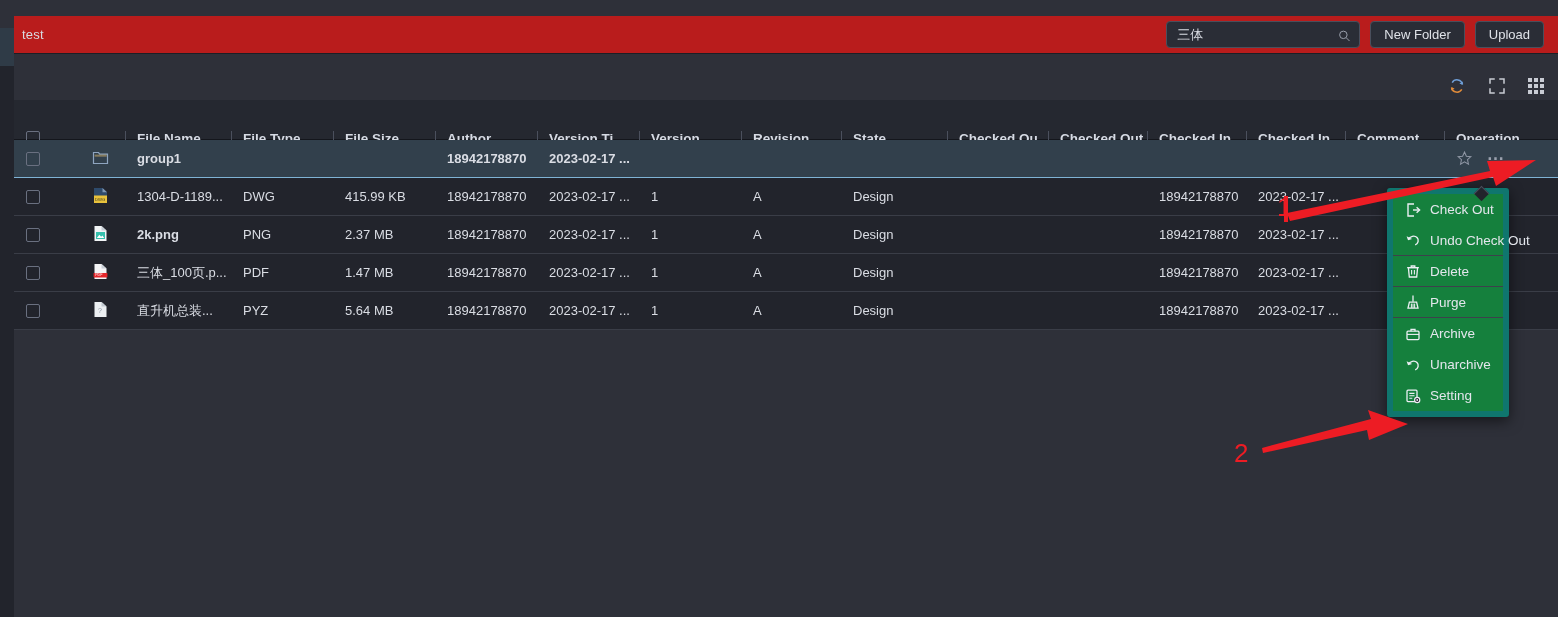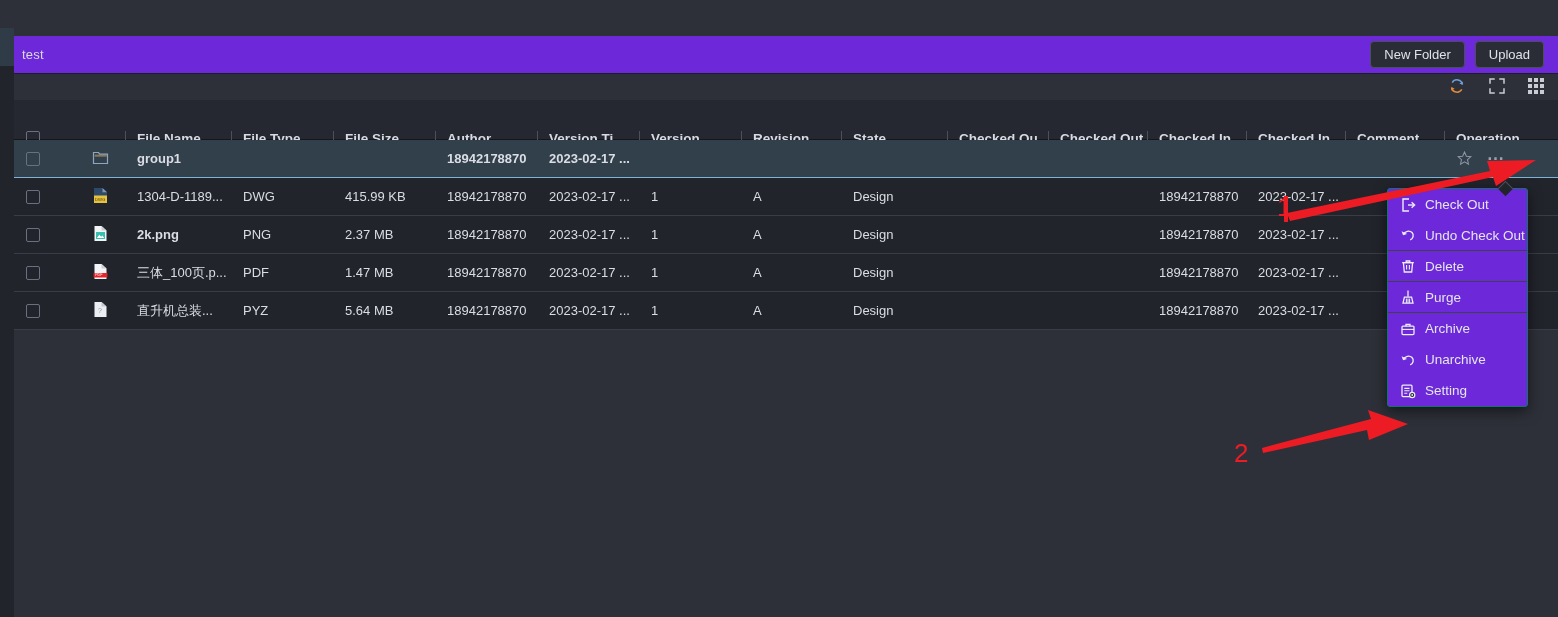--- a/index.html
+++ b/index.html
@@ -29,23 +29,23 @@
     background: #22242c;
   }
   .left-rail-tab {
     position: absolute; left: 0; top: 0;
     width: 14px; height: 38px;
     background: #2f3b47;
   }
 
   
   .header-bar {
-    position: absolute; left: 14px; top: 36px;
+    position: absolute; left: 14px; top: 16px;
     width: 1544px; height: 38px;
-    background: #6d28d9;
+    background: #b91c1c;
     border-bottom: 1px solid #1c1e25;
     display: flex; align-items: center;
   }
   .breadcrumb {
     margin-left: 8px;
     color: #d8dbe2;
     font-size: 13px;
     letter-spacing: .2px;
   }
   .header-right {
@@ -166,23 +166,23 @@
   .ops { display: flex; align-items: center; gap: 14px; }
   .star-icon { width: 17px; height: 17px; display: block; cursor: pointer; }
   .dots {
     color: #9aa0ad; font-size: 17px; letter-spacing: 2px;
     line-height: 10px; cursor: pointer; user-select: none;
   }
 
   
   .menu {
     position: absolute; left: 1387px; top: 188px;
-    width: 141px;
-    background: #6d28d9;
-    border: 1px solid #0f766e;
+    width: 122px;
+    background: #15803d;
+    border: 6px solid #0f766e;
     border-radius: 3px;
     box-shadow: 0 4px 14px rgba(0,0,0,.55);
     z-index: 30;
   }
   .menu::before {
     content: "";
     position: absolute; top: -6px; right: 16px;
     width: 10px; height: 10px;
     background: #22242c;
     border-left: 1px solid #4a4f5c;
@@ -221,20 +221,29 @@
   <div class="top-chrome"></div>
 
   <div class="left-rail">
     <div class="left-rail-tab"></div>
   </div>
 
   <div class="header-bar">
     <div class="breadcrumb">test</div>
 
     <div class="header-right">
+      <div class="search-box">
+        <span class="val">三体</span>
+        <span class="search-icon">
+          <svg viewBox="0 0 16 16" width="13" height="13">
+            <circle cx="6.6" cy="6.6" r="4.6" fill="none" stroke="#9aa0ad" stroke-width="1.2"></circle>
+            <line x1="10.2" y1="10.2" x2="14.2" y2="14.2" stroke="#9aa0ad" stroke-width="1.2"></line>
+          </svg>
+        </span>
+      </div>
       <button class="btn">New Folder</button>
       <button class="btn">Upload</button>
     </div>
   </div>
 
   <div class="toolbar">
     <span class="tb-icon">
       <svg viewBox="0 0 18 18" width="18" height="18">
         <path d="M14.5 7.5A5.6 5.6 0 0 0 4.2 5.6" fill="none" stroke="#6f9fd8" stroke-width="1.5"></path>
         <path d="M3.5 10.5A5.6 5.6 0 0 0 13.8 12.4" fill="none" stroke="#e08b3a" stroke-width="1.5"></path>

